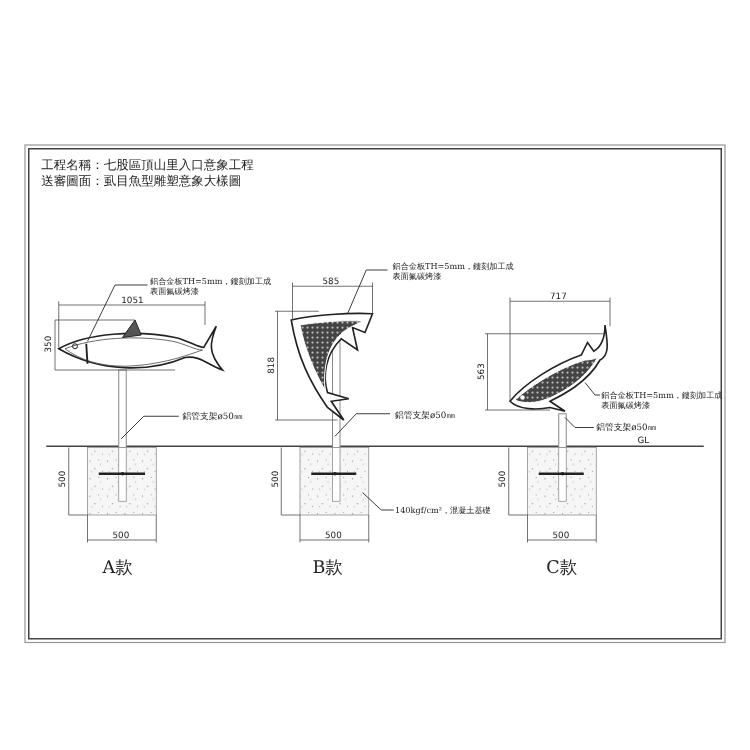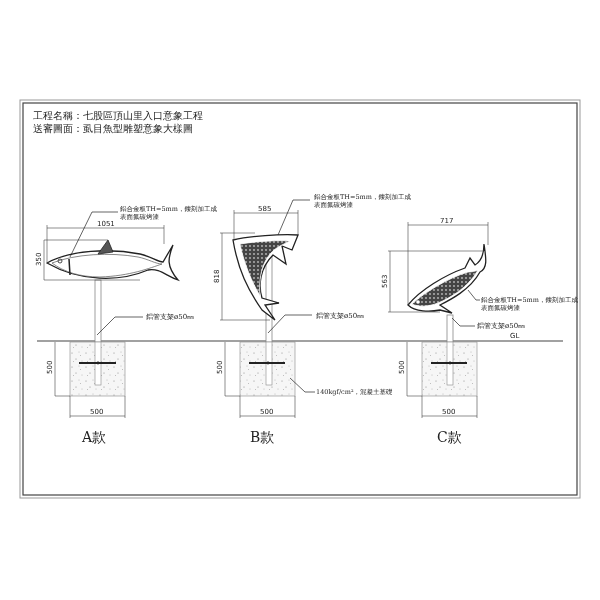--- a/index.html
+++ b/index.html
@@ -1,17 +1,17 @@
 <!DOCTYPE html>
 <html><head>
 <meta charset="utf-8">
 <style>
   html, body { margin:0; padding:0; background:#ffffff; }
   body { width:600px; height:600px; position:relative; overflow:hidden; font-family:"DejaVu Sans", sans-serif; }
-  #sheet { position:absolute; left:0; top:0; width:600px; height:444px;text-decoration:underline; }
+  #sheet { position:absolute; left:0; top:16px; width:600px; height:444px;text-decoration:underline; }
   svg text { font-family:"DejaVu Sans", sans-serif; fill:#222; }
   .cjk { font-family:"DejaVu Serif", serif; }
 </style>
 </head>
 <body>
 
 <div id="sheet">
 <svg width="600" height="600" viewBox="0 0 600 600" xmlns="http://www.w3.org/2000/svg">
   <defs>
     <pattern id="scales" width="4" height="4" patternUnits="userSpaceOnUse">

